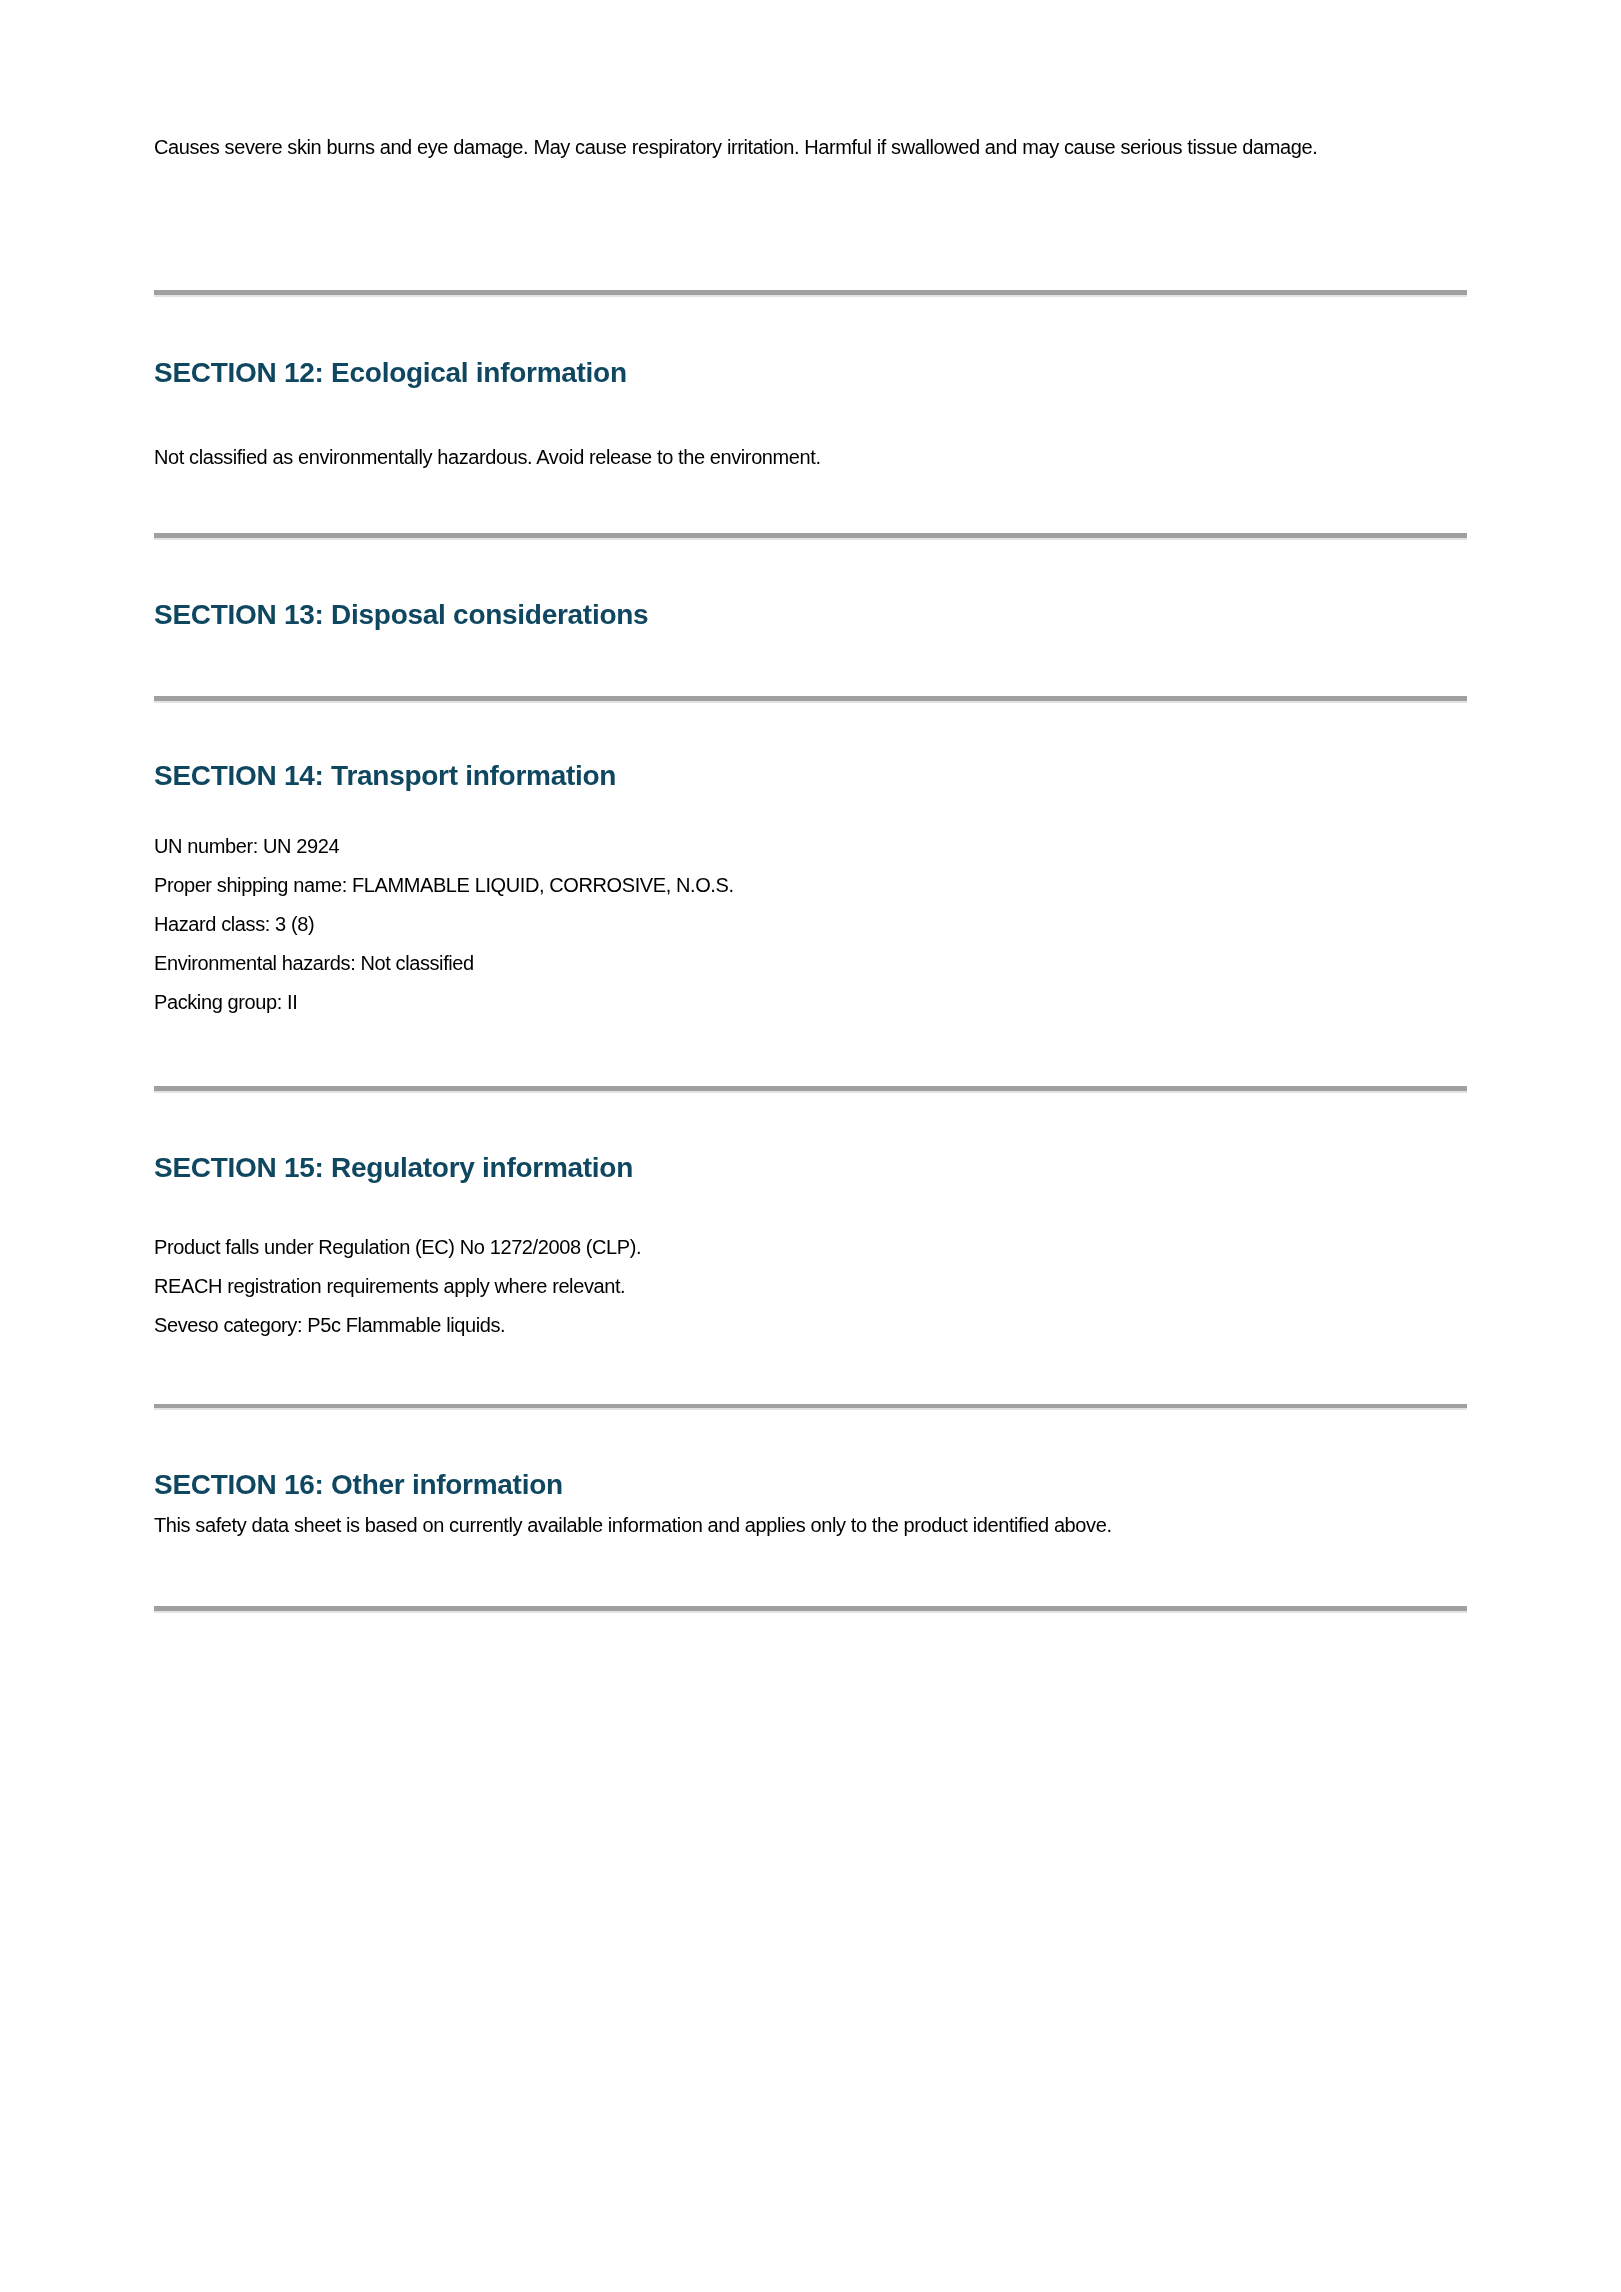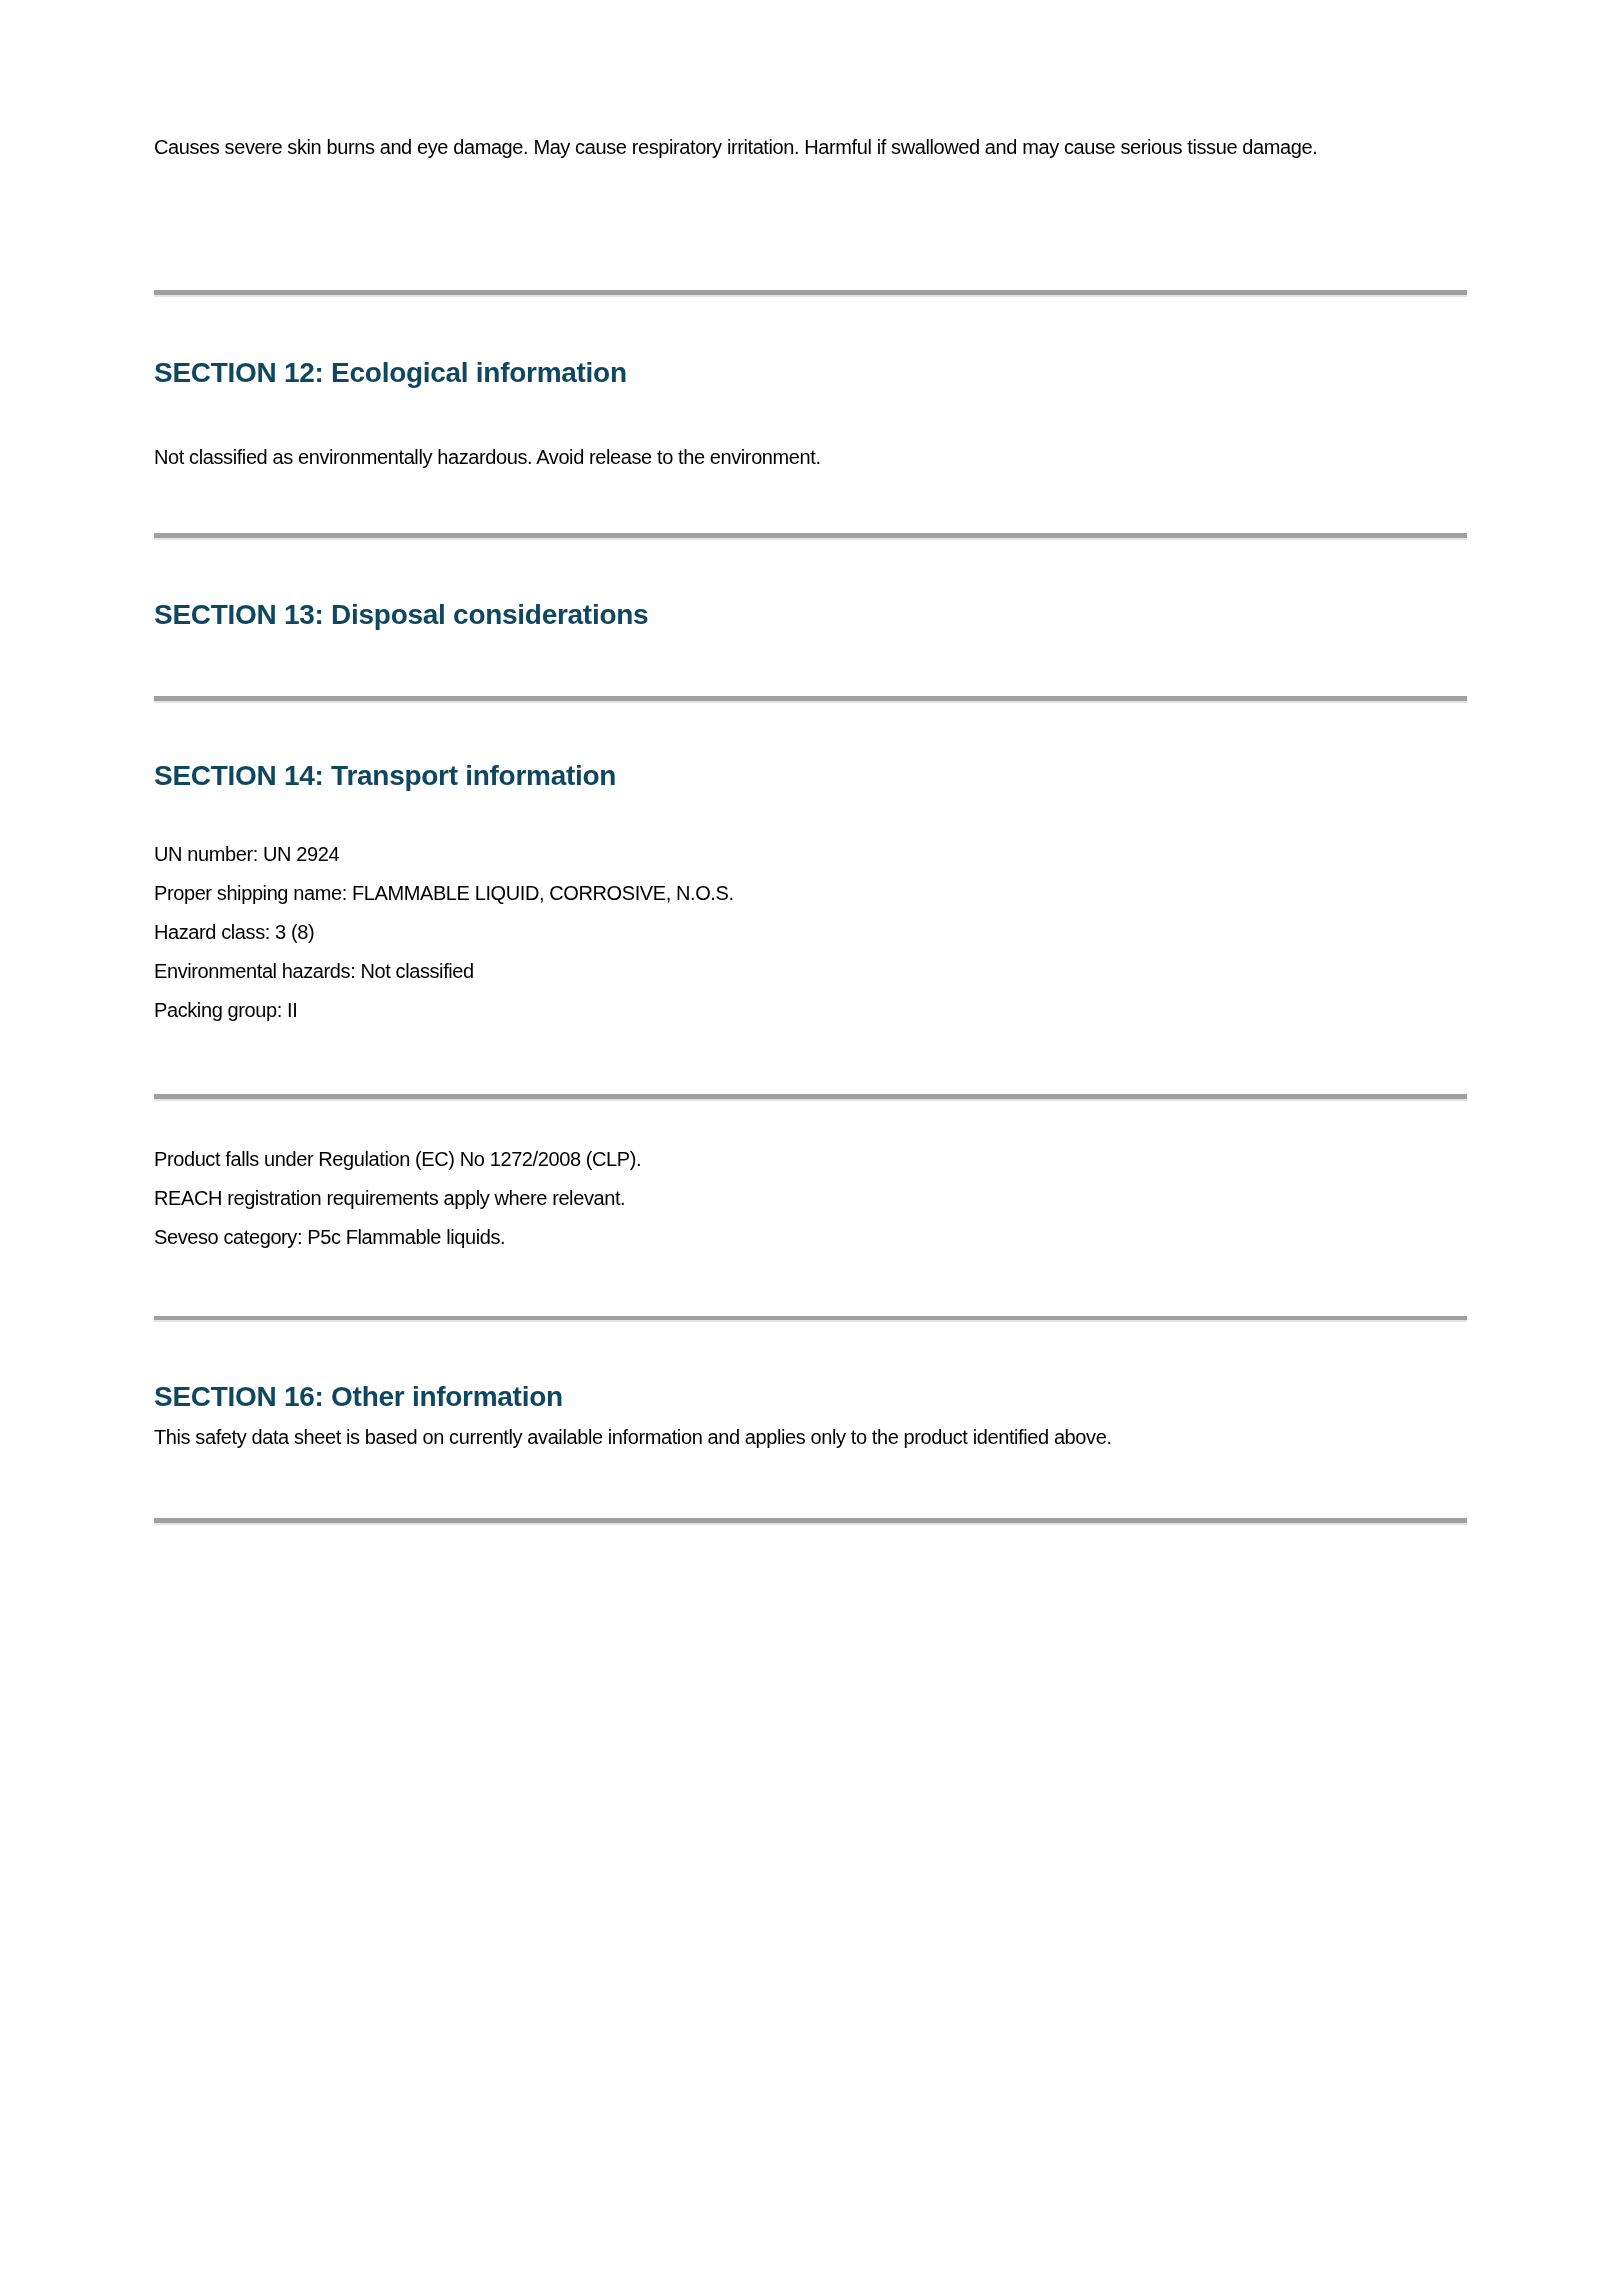--- a/index.html
+++ b/index.html
@@ -46,21 +46,21 @@
   
   .intro      { margin-top: 128px; }
   .hr-1       { margin-top: 123px; }
   .head-12    { margin-top: 54px; }
   .body-12    { margin-top: 44px; }
   .hr-2       { margin-top: 56px; }
   .head-13    { margin-top: 53px; }
   .body-13    { margin-top: 44px; }
   .hr-3       { margin-top: 60px; }
   .head-14    { margin-top: 51px; }
-  .body-14    { margin-top: 38px; }
+  .body-14    { margin-top: 30px; }
   .hr-4       { margin-top: 64px; }
   .head-15    { margin-top: 53px; }
   .body-15    { margin-top: 39px; }
   .hr-5       { margin-top: 59px; }
   .head-16    { margin-top: 53px; }
   .body-16    { }
   .hr-6       { margin-top: 61px; }
 </style>
 </head>
 <body>
@@ -91,20 +91,21 @@
       <div class="line">Proper shipping name: FLAMMABLE LIQUID, CORROSIVE, N.O.S.</div>
       <div class="line">Hazard class: 3 (8)</div>
       <div class="line">Environmental hazards: Not classified</div>
       <div class="line">Packing group: II</div>
     </div>
   </section>
 
   <hr class="rule hr-4">
 
   <section>
+    <h2 class="section-heading head-15">SECTION 15: Regulatory information</h2>
     <div class="body-text body-15">
       <div class="line">Product falls under Regulation (EC) No 1272/2008 (CLP).</div>
       <div class="line">REACH registration requirements apply where relevant.</div>
       <div class="line">Seveso category: P5c Flammable liquids.</div>
     </div>
   </section>
 
   <hr class="rule hr-5">
 
   <section>

